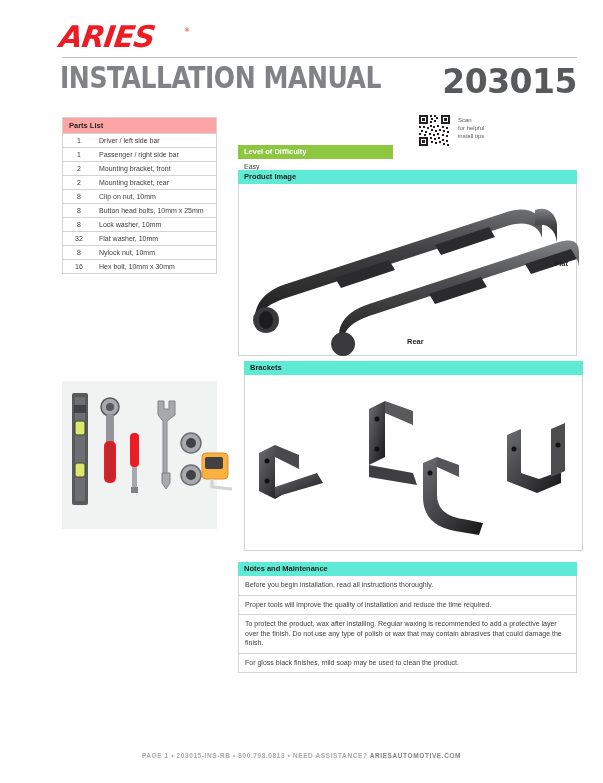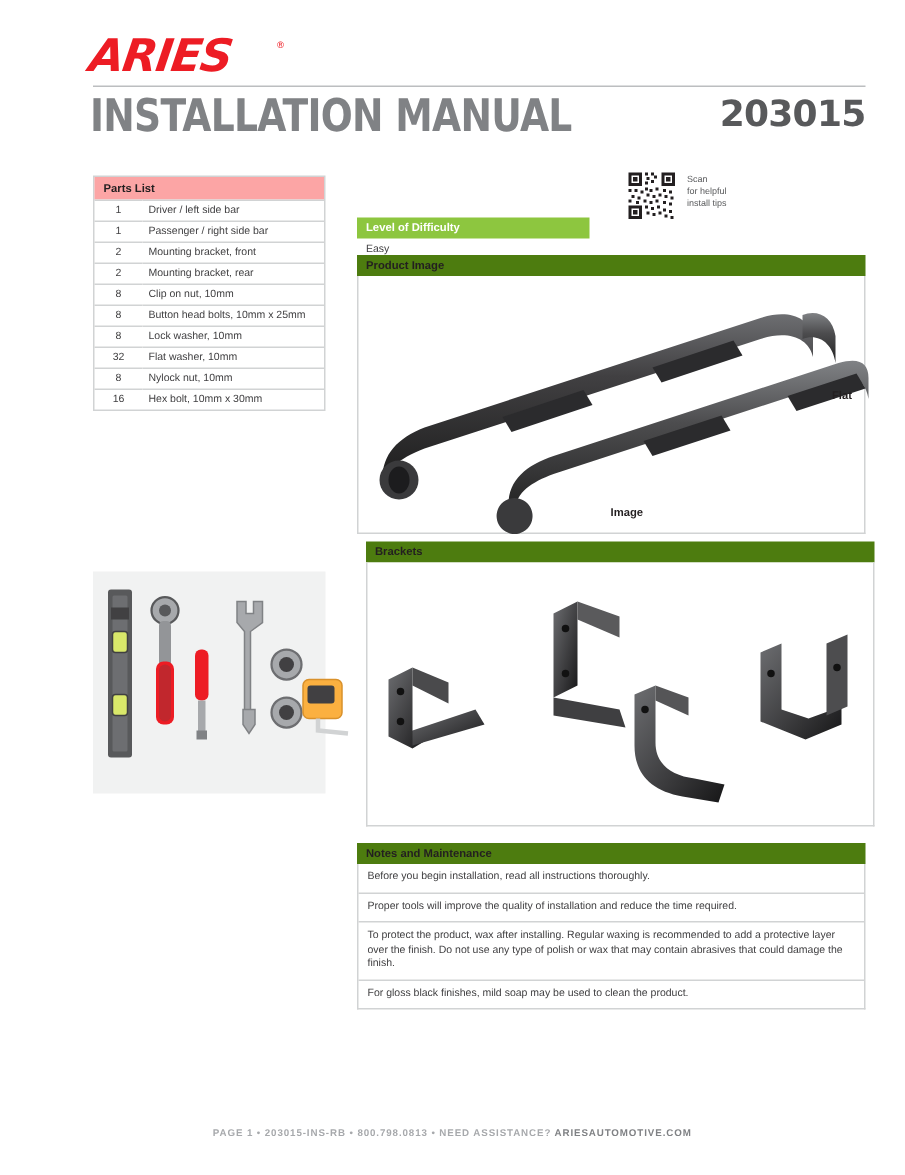--- a/index.html
+++ b/index.html
@@ -51,32 +51,32 @@
     color: #808285;
     font-family: "DejaVu Sans", sans-serif;
     font-stretch: condensed;
     transform: scaleX(0.93);
     transform-origin: left top;
   }
   .partnum {
     position: absolute;
     right: 26px;
     top: 62px;
-    font-size: 24px;
+    font-size: 33px;
     font-weight: bold;
     color: #58595b;
     letter-spacing: -0.5px;
     font-family: "DejaVu Sans", sans-serif;
   }
 
   
   .bar {
     position: absolute;
     height: 14px;
-    background: #4d7c0f;
+    background: #5eead4;
     color: #231f20;
     font-size: 7.5px;
     font-weight: bold;
     line-height: 14px;
     padding-left: 6px;
     box-sizing: border-box;
   }
   .bar.green {
     background: #8dc63f;
     color: #ffffff;
@@ -474,21 +474,21 @@
         </g>
 
         <g>
           <path d="M112 158 C112 142 124 132 142 126 L332 64 C346 60 352 64 352 74 L352 88 C350 76 344 72 332 76 L142 138 C126 144 116 151 116 165 Z" fill="url(#barGrad2)" transform="translate(-12, -6)"></path>
           <path d="M104 148 a12 12 0 1 0 0.1 0 z" fill="#3a3a3c"></path>
           <path d="M190 110 l52 -17 6 10 -52 17 z" fill="#2b2b2d"></path>
           <path d="M286 80 l46 -15 6 10 -46 15 z" fill="#2b2b2d"></path>
         </g>
       </svg>
       <div class="lbl" style="right:8px; top:75px;">Flat</div>
-      <div class="lbl" style="left:168px; bottom:9px;">Image</div>
+      <div class="lbl" style="left:168px; bottom:9px;">Rear</div>
     </div>
   </div>
 
   <div class="brk-sec">
     <div class="bar" style="position:relative; width:339px;">Brackets</div>
     <div class="brk-box">
       <svg width="339" height="176" viewBox="0 0 339 176">
         <defs>
           <linearGradient id="brkG" x1="0" y1="0" x2="1" y2="1">
             <stop offset="0%" stop-color="#6d6e71"></stop>

